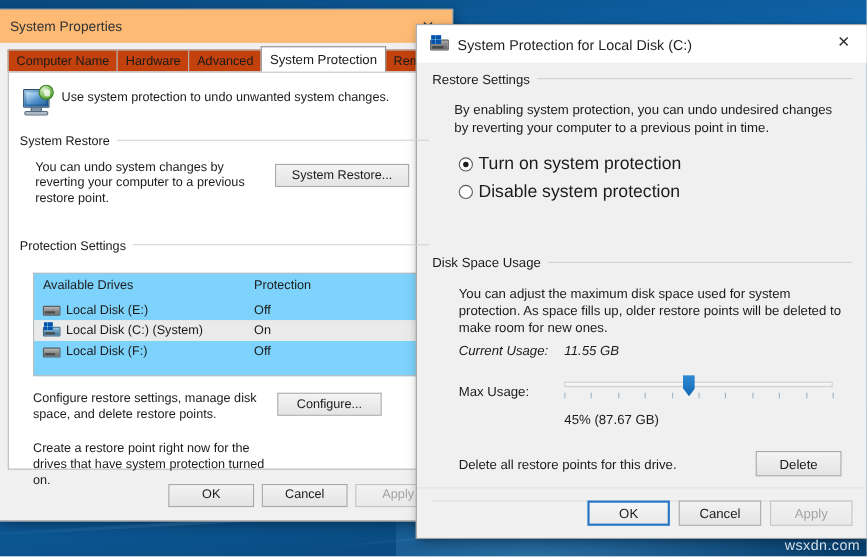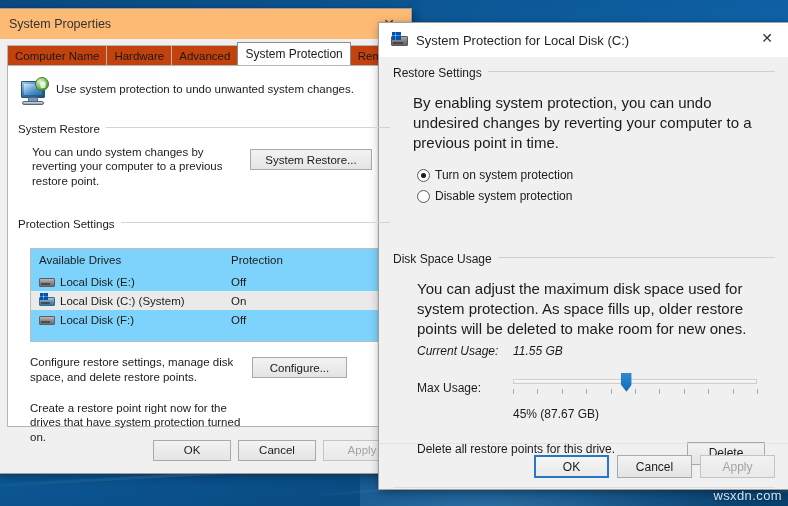--- a/index.html
+++ b/index.html
@@ -224,33 +224,33 @@
     content:""; position: absolute; left: 1px; top: -1px; width: 9px; height: 8px;
     background:
       linear-gradient(90deg,#2f8fd0 0 3.5px, transparent 3.5px 4.5px, #2f8fd0 4.5px 9px),
       linear-gradient(180deg,#2f8fd0 0 3.5px, transparent 3.5px 4.5px, #2f8fd0 4.5px 8px);
     background-blend-mode: multiply;
   }
   #win-protect .content { position: absolute; left: 0; right: 0; top: 34px; bottom: 0; }
   .pgroup { position: relative; margin: 0 14px; }
   .pgroup .group-title { background: #f0f0f0; font-size: 12px; }
   .pgroup .group-line { background: #d0d0d0; }
-  .ptext { font-size: 15px; color: #1b1b1b; line-height: 1.32; }
+  .ptext { font-size: 12px; color: #1b1b1b; line-height: 1.32; }
 
   .radio-row { display: flex; align-items: center; margin-bottom: 7px; }
   .radio {
     width: 13px; height: 13px; border-radius: 50%;
     border: 1px solid #5a5a5a; background: #fff;
     position: relative; margin-right: 5px; flex: 0 0 13px;
   }
   .radio.checked:after {
     content: ""; position: absolute; left: 3px; top: 3px;
     width: 5px; height: 5px; border-radius: 50%; background: #1b1b1b;
   }
-  .radio-label { font-size: 12px; color: #1b1b1b; }
+  .radio-label { font-size: 16px; color: #1b1b1b; }
 
   .usage-row { display: flex; align-items: center; font-size: 12px; color: #1b1b1b; }
   .usage-label { width: 96px; flex: 0 0 96px; }
 
   .slider-wrap { position: relative; flex: 1 1 auto; height: 26px; }
   .slider-track {
     position: absolute; left: 0; right: 8px; top: 5px; height: 5px;
     background: linear-gradient(180deg,#fbfbfb,#ededed);
     border: 1px solid #cfcfcf;
   }
@@ -259,21 +259,21 @@
     position: absolute; top: 0; width: 1px; height: 5px; background: #9fb2c2;
   }
   .slider-thumb {
     position: absolute; top: -1px; width: 11px; height: 19px;
     background: linear-gradient(180deg,#2e8bd4,#1268b4);
     clip-path: polygon(0 0, 100% 0, 100% 62%, 50% 100%, 0 62%);
     transform: translateX(-50%);
   }
   .slider-value { font-size: 12px; color: #1b1b1b; text-align: left; }
 
-  .del-row { display: flex; }
+  .del-row { display: flex; align-items: center; }
   .del-text { font-size: 12px; color: #1b1b1b; flex: 1 1 auto; }
 
   #win-protect .btn { font-size: 12px; height: 23px; min-width: 75px; }
   .pbottom {
     position: absolute; left: 0; right: 0; bottom: 0; height: 46px;
     display: flex; align-items: center; justify-content: flex-end;
     padding-right: 14px; gap: 8px;
     border-top: 1px solid #e2e2e2;
   }
   .pbottom .btn { min-width: 74px; height: 24px; }

